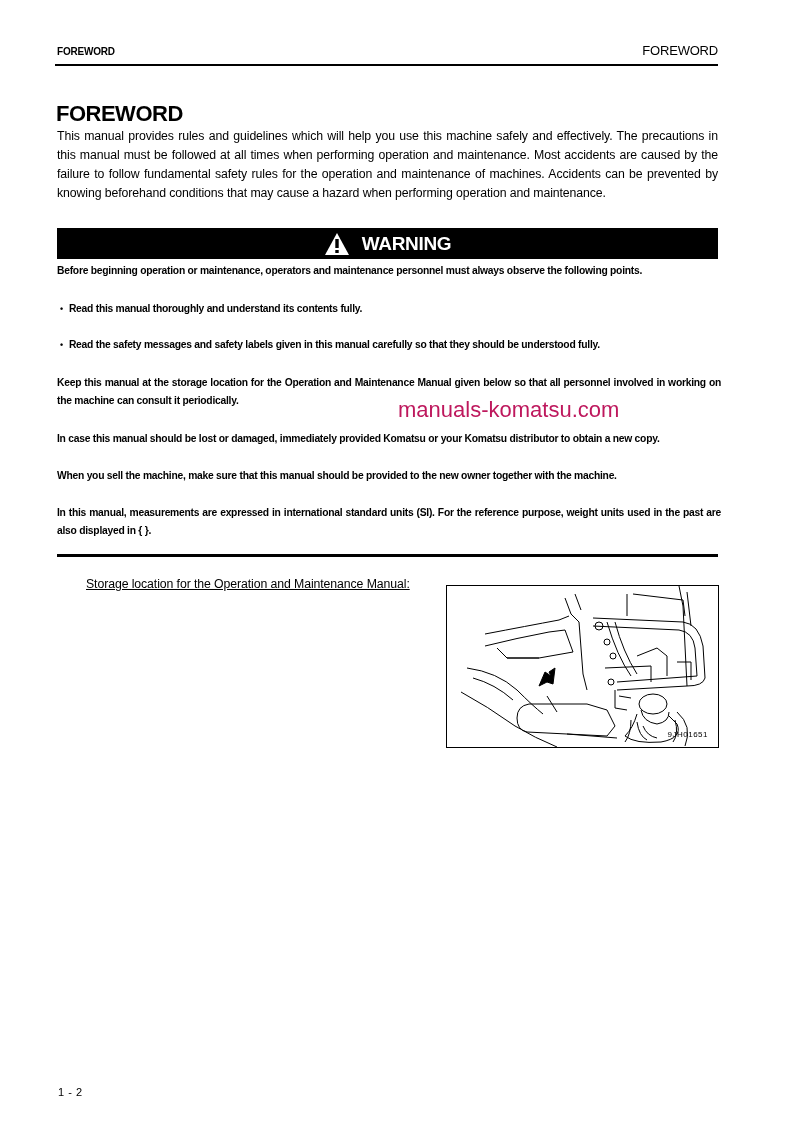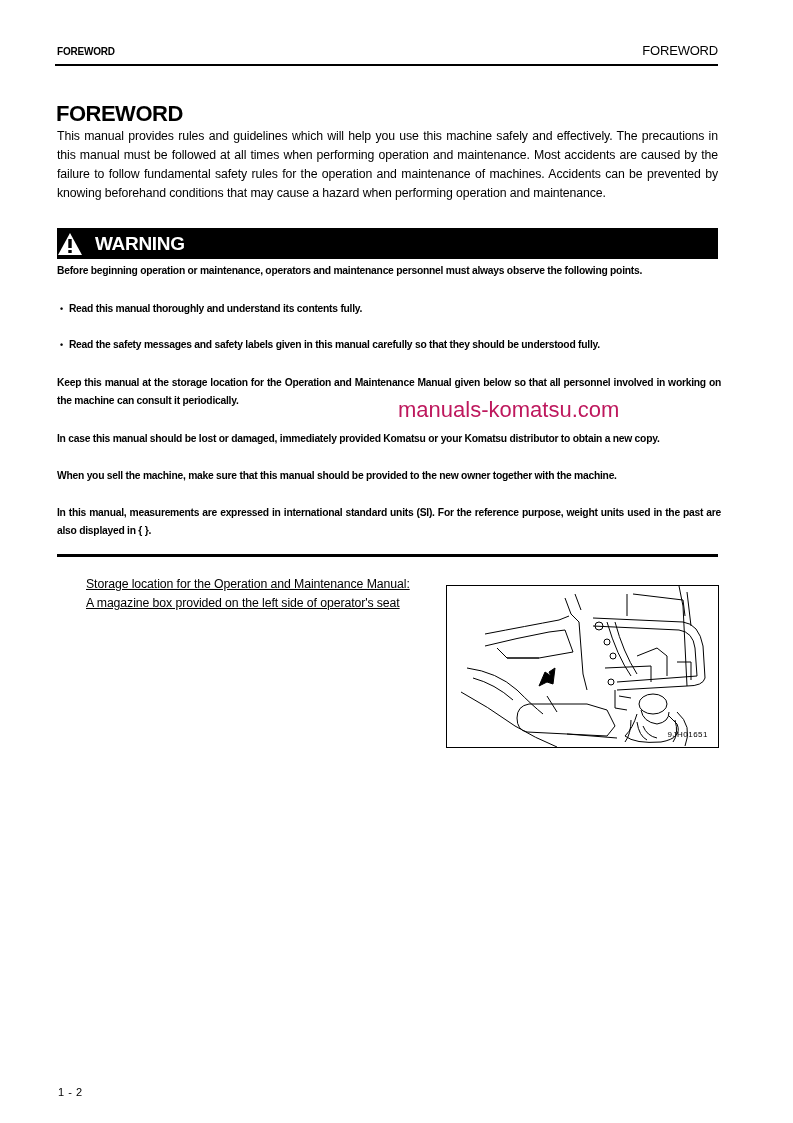--- a/index.html
+++ b/index.html
@@ -11,21 +11,21 @@
     .hdr-left { left: 57px; top: 46px; font-size: 10px; font-weight: bold; letter-spacing: -0.2px; }
     .hdr-right { right: 75px; top: 43px; font-size: 13px; letter-spacing: -0.2px; }
     .hdr-rule { left: 55px; top: 64px; width: 663px; height: 2px; background: #000; }
     .title { left: 56px; top: 101px; font-size: 22px; font-weight: bold; letter-spacing: -0.5px; }
     .intro {
       left: 57px; top: 127px; width: 661px; font-size: 12.3px; line-height: 19px;
       text-align: justify; letter-spacing: -0.1px;
     }
     .warn-bar {
       left: 57px; top: 228px; width: 661px; height: 31px; background: #000;
-      display: flex; align-items: center; gap: 12px;
+      display: flex; align-items: center; justify-content: center; gap: 12px;
     }
     .warn-bar svg { display: block; }
     .warn-label { color: #fff; font-size: 19px; font-weight: bold; letter-spacing: -0.3px; }
     .small {
       font-size: 10.3px; line-height: 18px; letter-spacing: -0.25px; font-weight: bold;
     }
     .p-before { left: 57px; top: 262px; width: 664px; }
     .bullet { left: 60px; width: 660px; display: flex; gap: 6px; }
     .bullet .dot { font-size: 9px; }
     .b1 { top: 300px; }
@@ -80,21 +80,20 @@
 <div class="abs small p-keep">Keep this manual at the storage location for the Operation and Maintenance Manual given below so that all personnel involved in working on the machine can consult it periodically.</div>
 <div class="abs watermark">manuals-komatsu.com</div>
 <div class="abs small p-lost">In case this manual should be lost or damaged, immediately provided Komatsu or your Komatsu distributor to obtain a new copy.</div>
 <div class="abs small p-sell">When you sell the machine, make sure that this manual should be provided to the new owner together with the machine.</div>
 <div class="abs small p-units">In this manual, measurements are expressed in international standard units (SI). For the reference purpose, weight units used in the past are also displayed in { }.</div>
 
 <div class="abs sep-rule"></div>
 
 <div class="abs storage">
   <div>Storage location for the Operation and Maintenance Manual:</div>
-  <div>A magazine box provided on the left side of operator's seat</div>
 </div>
 
 <div class="abs figure">
   <svg width="271" height="161" viewBox="0 0 271 161" fill="none" stroke="#000" stroke-width="1">
 
     <path d="M38 48 Q80 40 112 34 L122 30"></path>
     <path d="M38 60 Q70 52 102 46 L118 44 L126 66 L92 72 L60 72 L50 62"></path>
     <path d="M60 72 L92 72"></path>
     <path d="M118 12 L124 28 L132 36 L136 88 L140 104"></path>
     <path d="M128 8 L134 24"></path>

